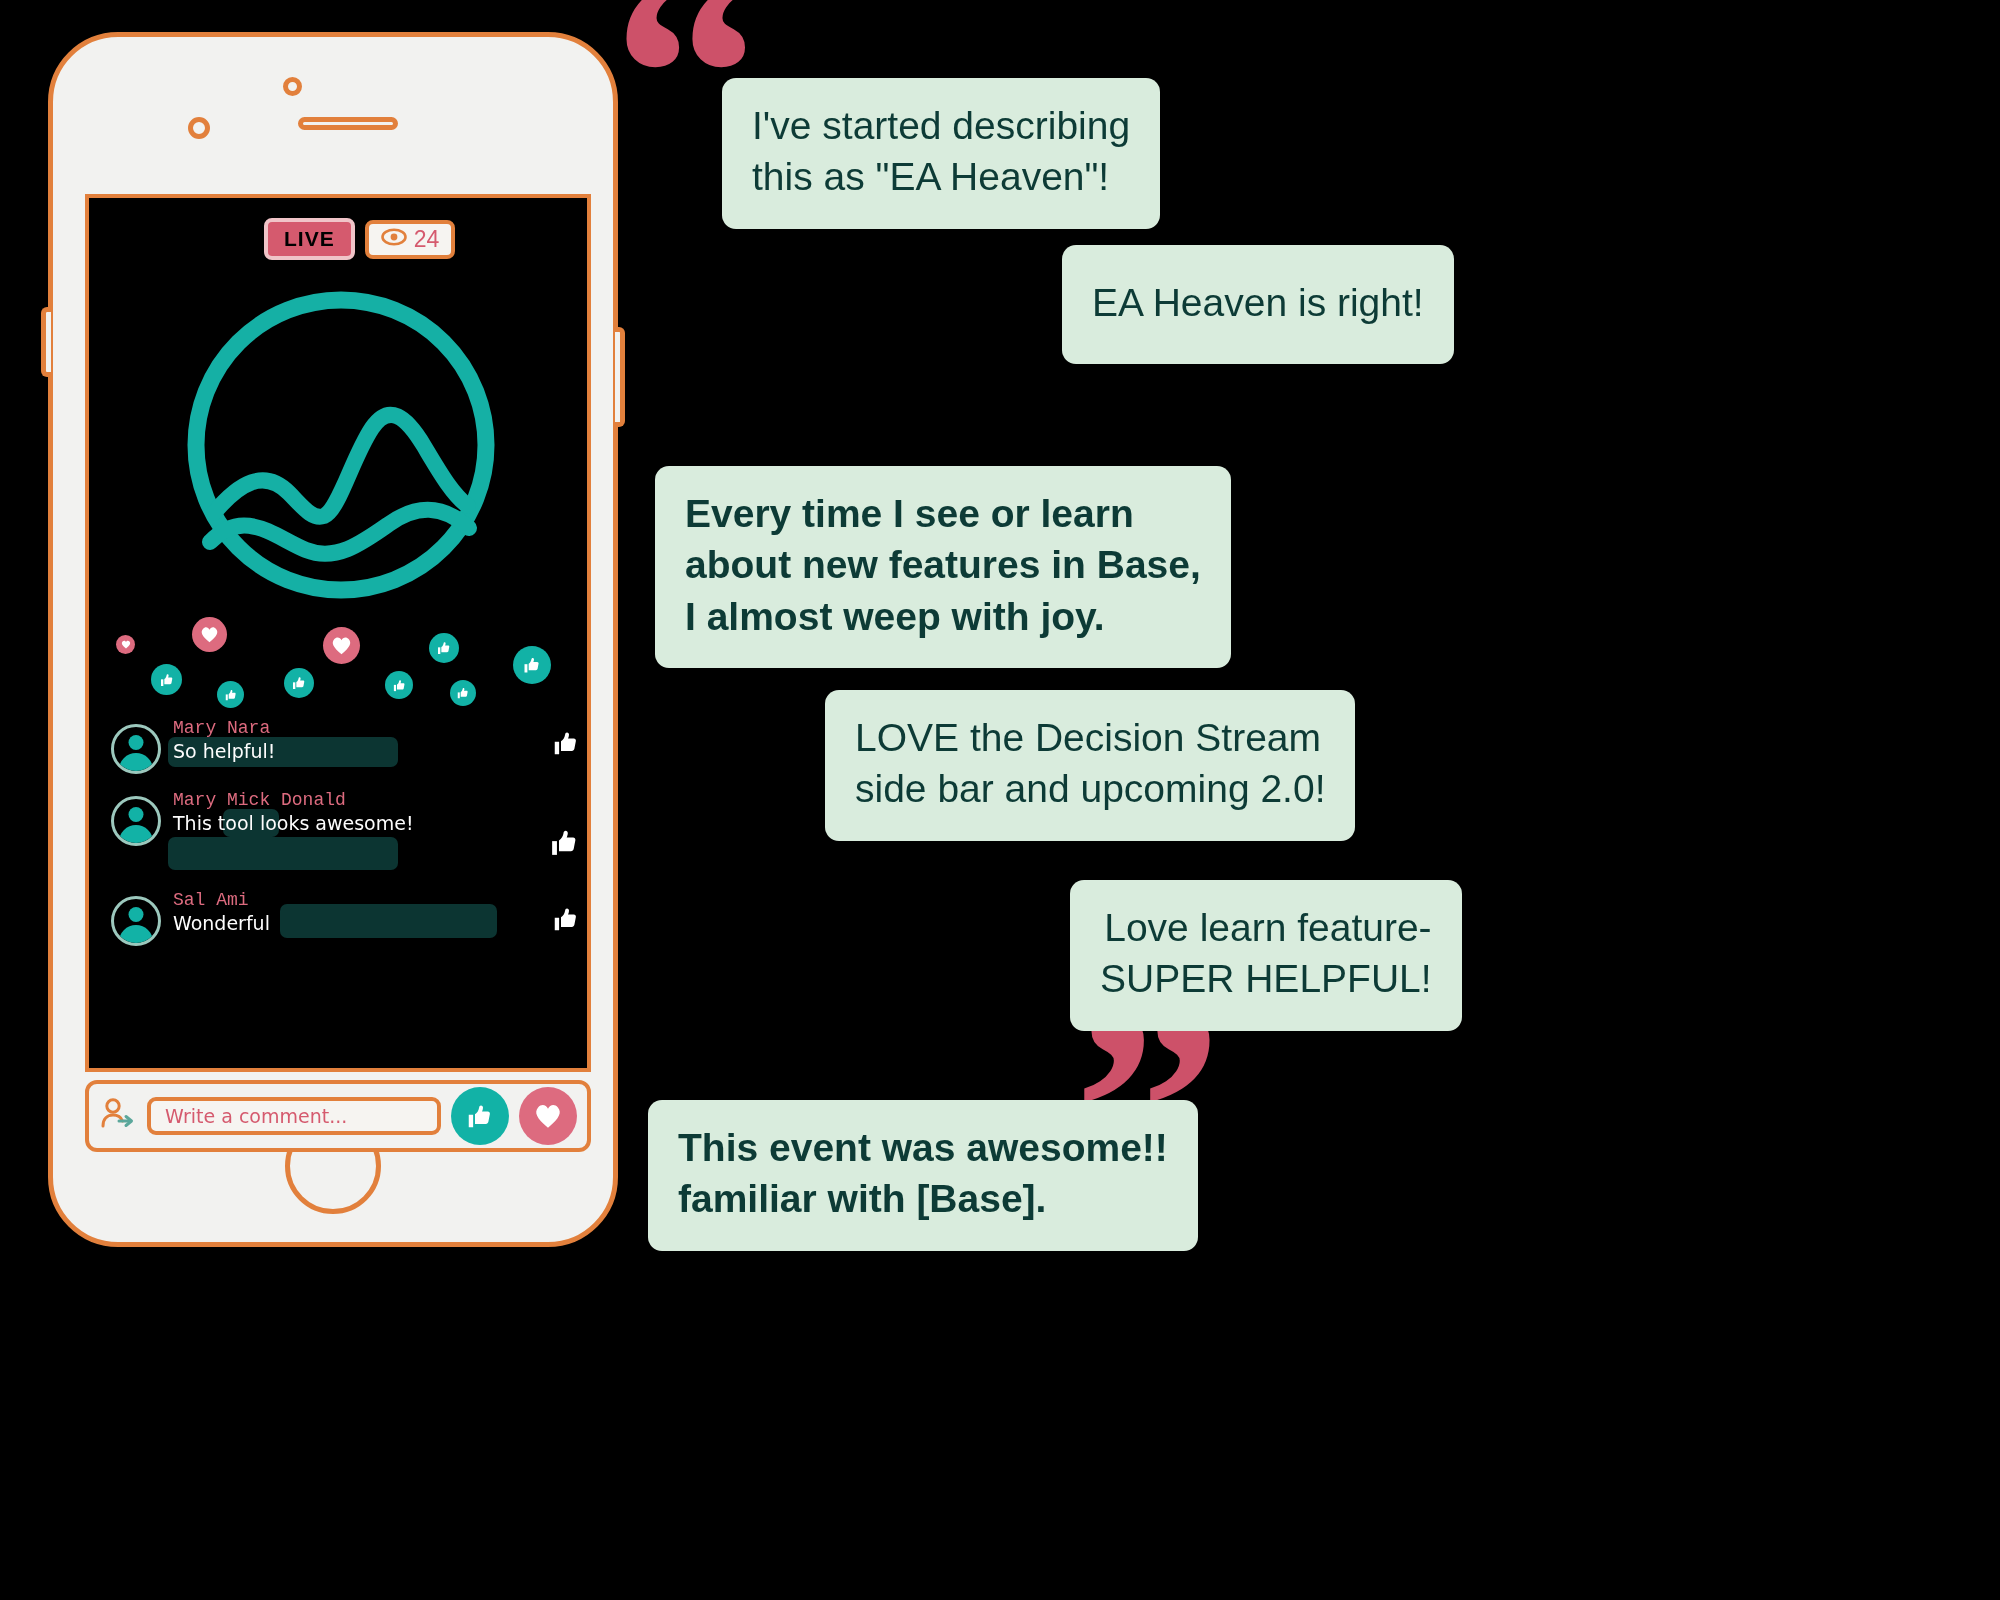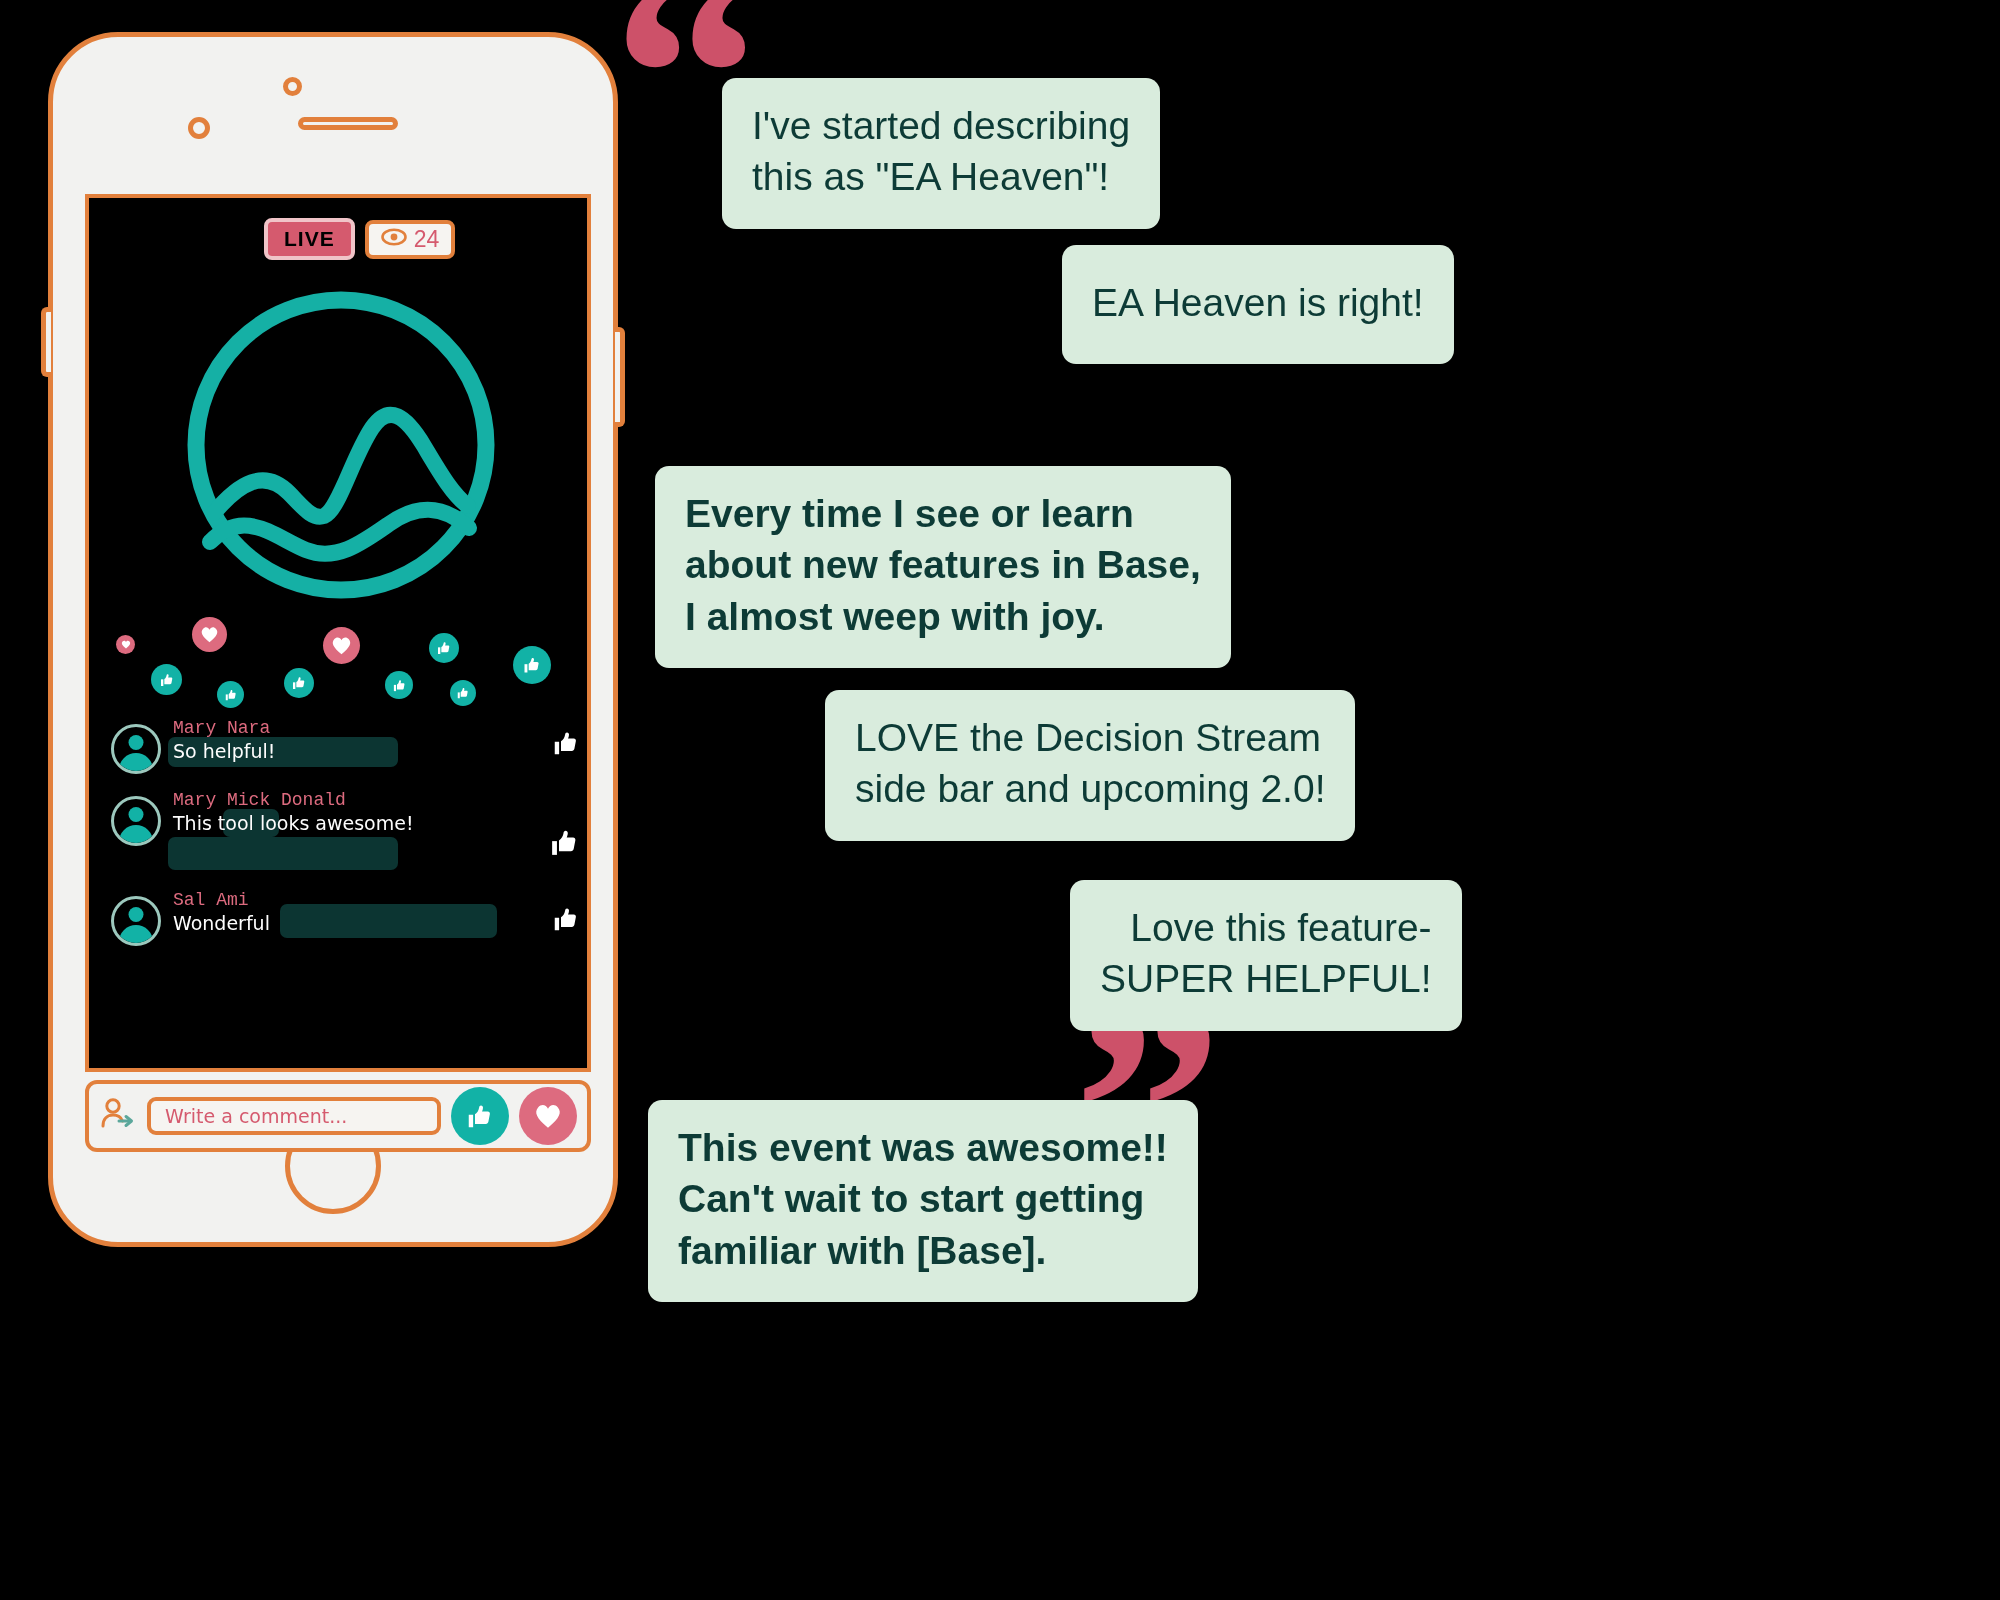--- a/index.html
+++ b/index.html
@@ -512,21 +512,20 @@
   <span class="line">about new features in Base,</span>
   <span class="line">I almost weep with joy.</span>
 </div>
 
 <div class="quote-bubble" id="q4">
   <span class="line">LOVE the Decision Stream</span>
   <span class="line">side bar and upcoming 2.0!</span>
 </div>
 
 <div class="quote-bubble" id="q5" style="text-align:right;">
-  <span class="line">Love this feature-</span>
+  <span class="line">Love learn feature-</span>
   <span class="line">SUPER HELPFUL!</span>
 </div>
 
 <div class="quote-bubble" id="q6">
   <span class="line">This event was awesome!!</span>
-  <span class="line">Can't wait to start getting</span>
   <span class="line">familiar with [Base].</span>
 </div>
 
 </body></html>

